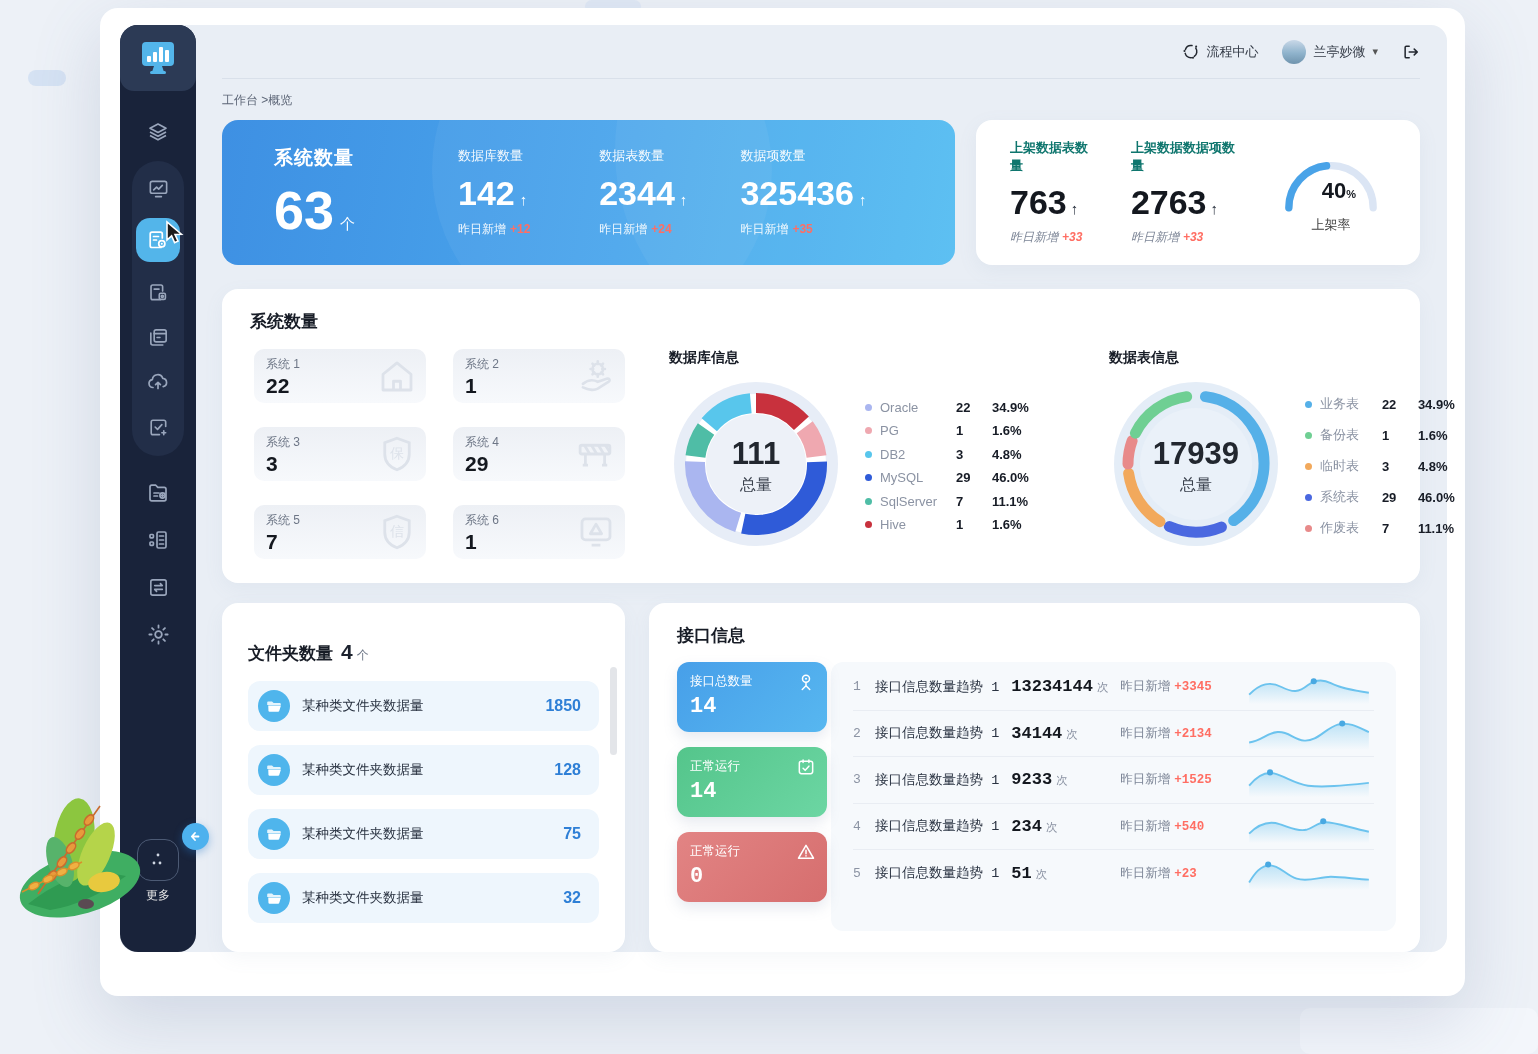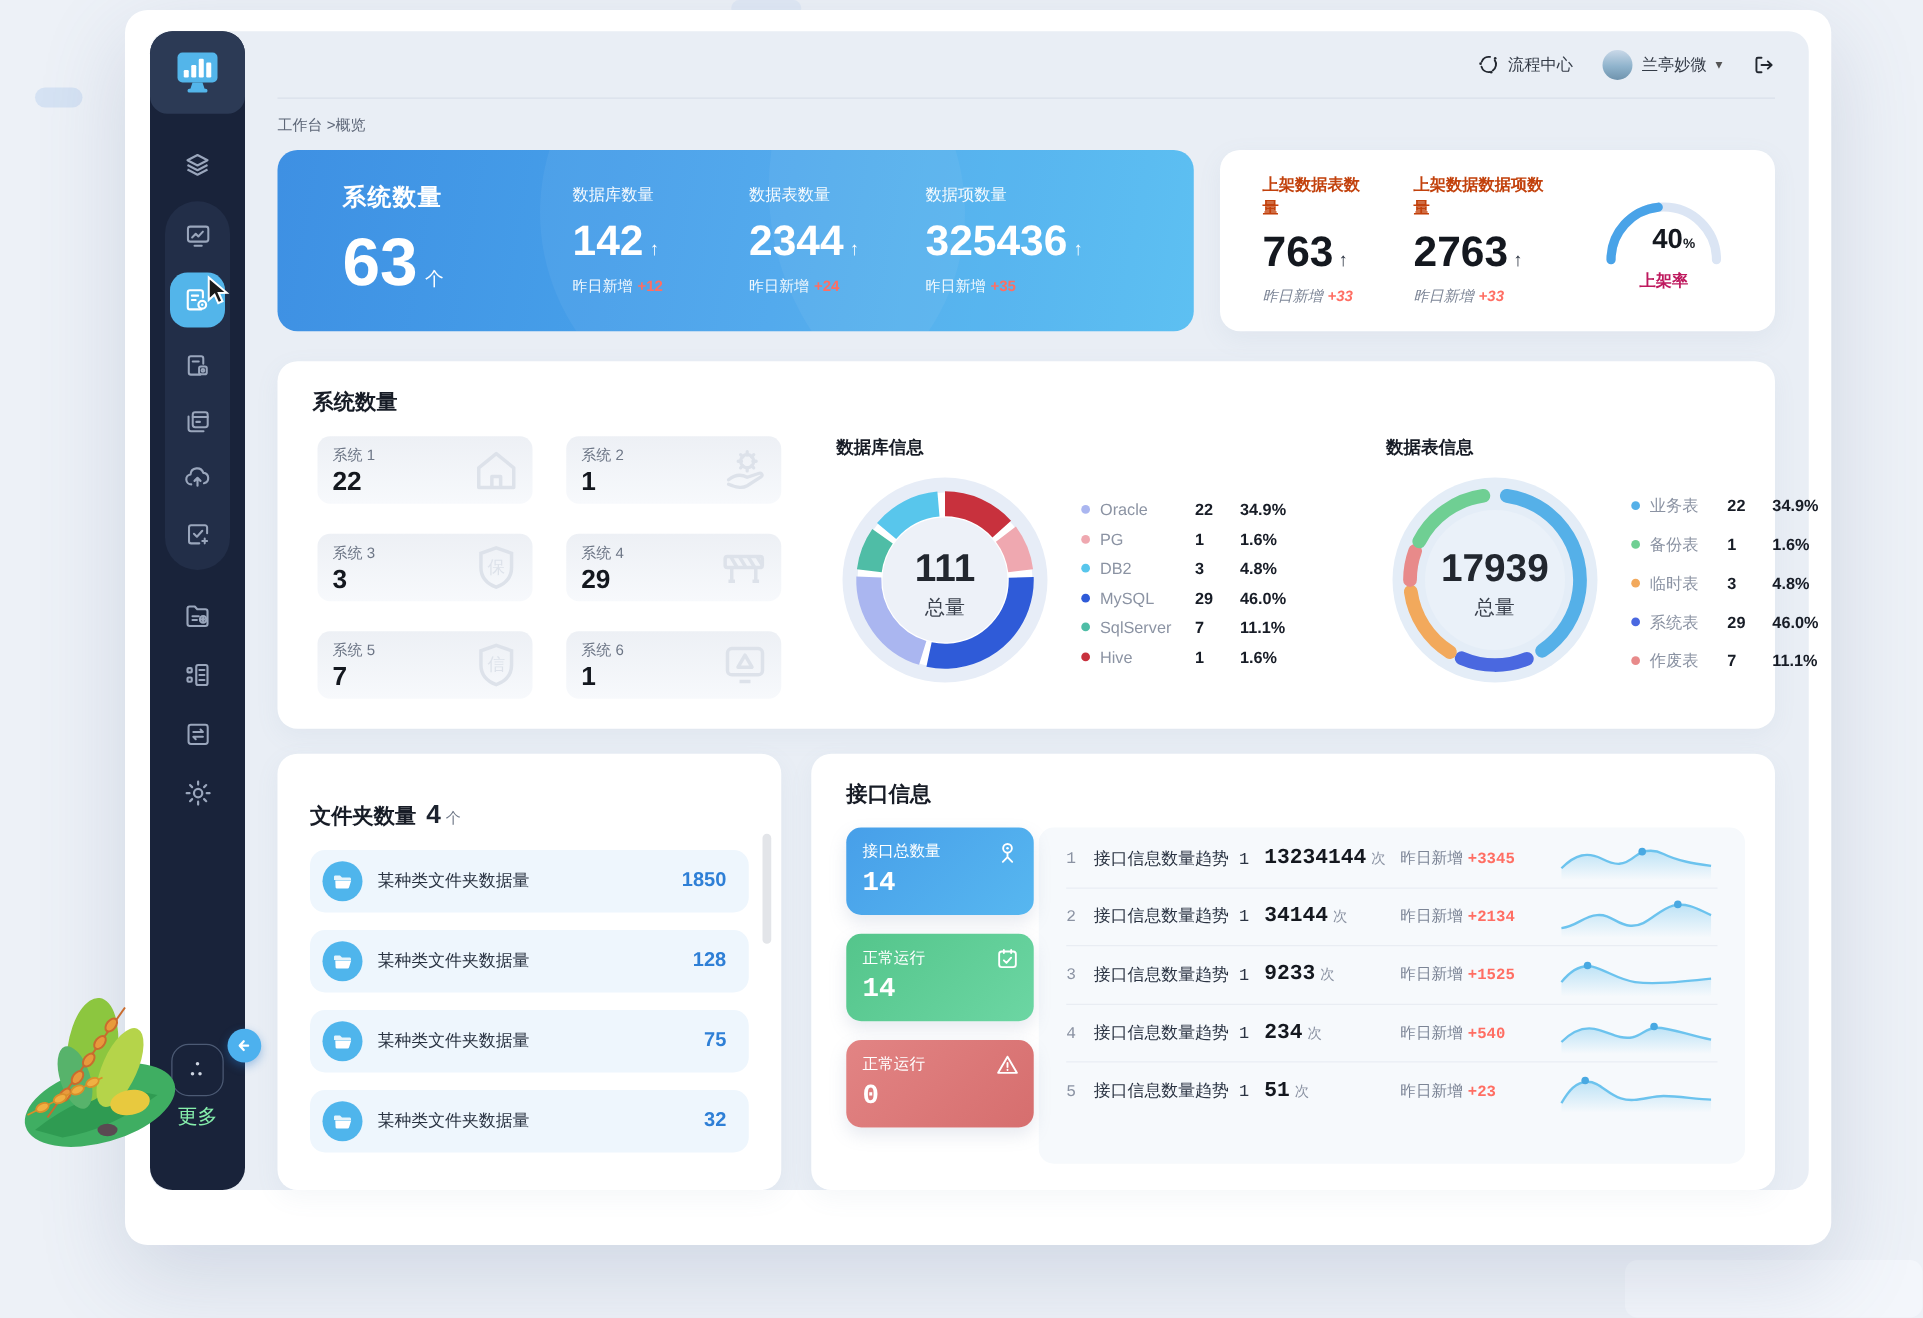--- a/index.html
+++ b/index.html
@@ -20,21 +20,21 @@
   .side-ic { width:26px; height:26px; display:grid; place-items:center; color:#9aa6bc; }
   .icon-group { margin-top:16px; background:#222e48; border-radius:26px; padding:14px 0 16px;
     width:52px; display:flex; flex-direction:column; align-items:center; gap:19px; }
   .active-ic { width:44px; height:44px; border-radius:14px; background:#53b5ea;
     display:grid; place-items:center; color:#fff; margin:-2px 0; }
   .side-lower { margin-top:24px; display:flex; flex-direction:column; gap:21px; align-items:center; }
   .more-wrap { position:absolute; bottom:48px; left:0; width:100%;
     display:flex; flex-direction:column; align-items:center; gap:6px; }
   .more-btn { width:42px; height:42px; border:1.5px solid #4c5a74; border-radius:14px;
     display:grid; place-items:center; }
-  .more-label { font-size:16px; color:#86efac; }
+  .more-label { font-size:12px; color:#e5e5e5; }
   .collapse-btn { position:absolute; right:-13px; bottom:54px; width:27px; height:27px;
     border-radius:50%; background:#4db1ee; color:#fff; display:grid; place-items:center;
     font-size:14px; box-shadow:0 3px 8px rgba(40,120,200,.4); }
   
   .content { flex:1; display:flex; flex-direction:column; padding:0 27px 0 26px; min-width:0; }
   .topbar { height:54px; display:flex; justify-content:flex-end; align-items:center; gap:24px;
     border-bottom:1px solid #d9e0ea; }
   .topbar-item { display:flex; align-items:center; gap:7px; font-size:13px; color:#333a46; }
   .avatar { width:24px; height:24px; border-radius:50%;
     background:linear-gradient(180deg,#c9d8e8 0%,#8fb3cc 55%,#6f93ad 100%); }
@@ -55,30 +55,30 @@
   .banner-main .unit { font-size:15px; font-weight:400; margin-left:6px; }
   .banner-stat { width:165px; position:relative; z-index:2; }
   .banner-stat .lbl { font-size:13px; opacity:.95; }
   .banner-stat .val { font-size:34px; font-weight:700; margin:9px 0 8px; }
   .banner-stat .arrow { font-size:15px; font-weight:400; margin-left:5px; }
   .delta-line { font-size:12px; color:rgba(255,255,255,.92); }
   .delta { color:#ff6e63; font-weight:700; margin-left:4px; }
   .shelf-card { width:444px; flex:0 0 444px; background:#fff; border-radius:16px; height:145px;
     display:flex; align-items:center; padding:0 34px; gap:36px;
     box-shadow:0 6px 20px rgba(120,140,170,.08); }
-  .shelf-stat .lbl { font-size:13px; color:#c2410c; font-weight:600; }
+  .shelf-stat .lbl { font-size:13px; color:#0f766e; font-weight:600; }
   .shelf-stat .val { font-size:34px; font-weight:800; color:#14181f; margin:8px 0 7px; }
   .shelf-stat .arrow { font-size:15px; font-weight:400; color:#2a3240; margin-left:4px; }
   .shelf-stat .delta-line { color:#7c8596;font-style:italic; }
   .gauge-wrap { margin-left:auto; display:flex; flex-direction:column; align-items:center; }
   .gauge-box { position:relative; width:110px; height:62px; }
   .gauge-val { position:absolute; left:16px; right:0; top:26px; text-align:center;
     font-size:22px; font-weight:800; color:#14181f; }
   .gauge-val .pct { font-size:11px; font-weight:700; }
-  .gauge-lbl { font-size:13px; color:#be185d; margin-top:2px;font-weight:bold; }
+  .gauge-lbl { font-size:13px; color:#404040; margin-top:2px; }
   
   .systems-card { background:#fff; border-radius:16px; margin-top:24px; padding:21px 28px 24px;
     box-shadow:0 6px 20px rgba(120,140,170,.07); }
   .card-title { font-size:17px; font-weight:800; color:#171c26; }
   .systems-body { display:flex; margin-top:16px; }
   .sys-grid { display:grid; grid-template-columns:172px 172px; gap:24px 27px; margin-left:4px; }
   .sys-cell { height:54px; border-radius:10px; position:relative; overflow:hidden;
     background:linear-gradient(180deg,#edf0f5 0%,#f7f9fc 100%); padding:7px 12px; }
   .sys-cell .lbl { font-size:12px; color:#6d7686; }
   .sys-cell .val { font-size:21px; font-weight:800; color:#14181f; margin-top:1px; }

